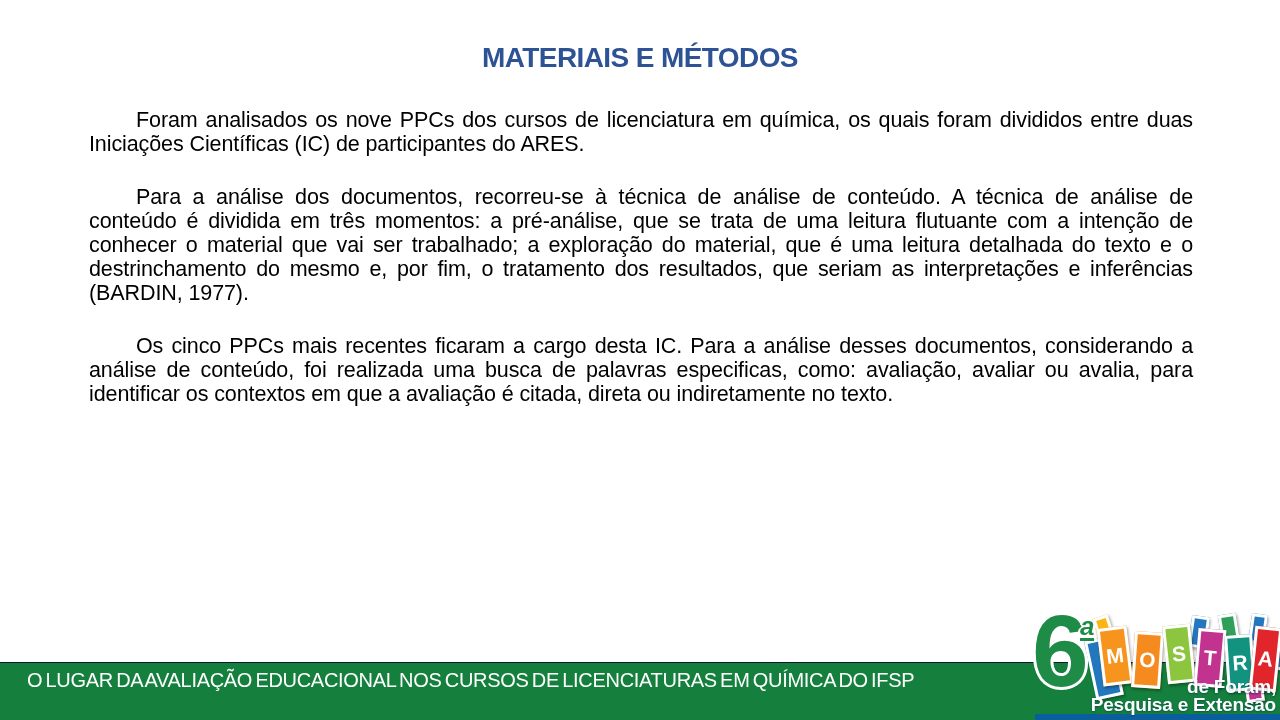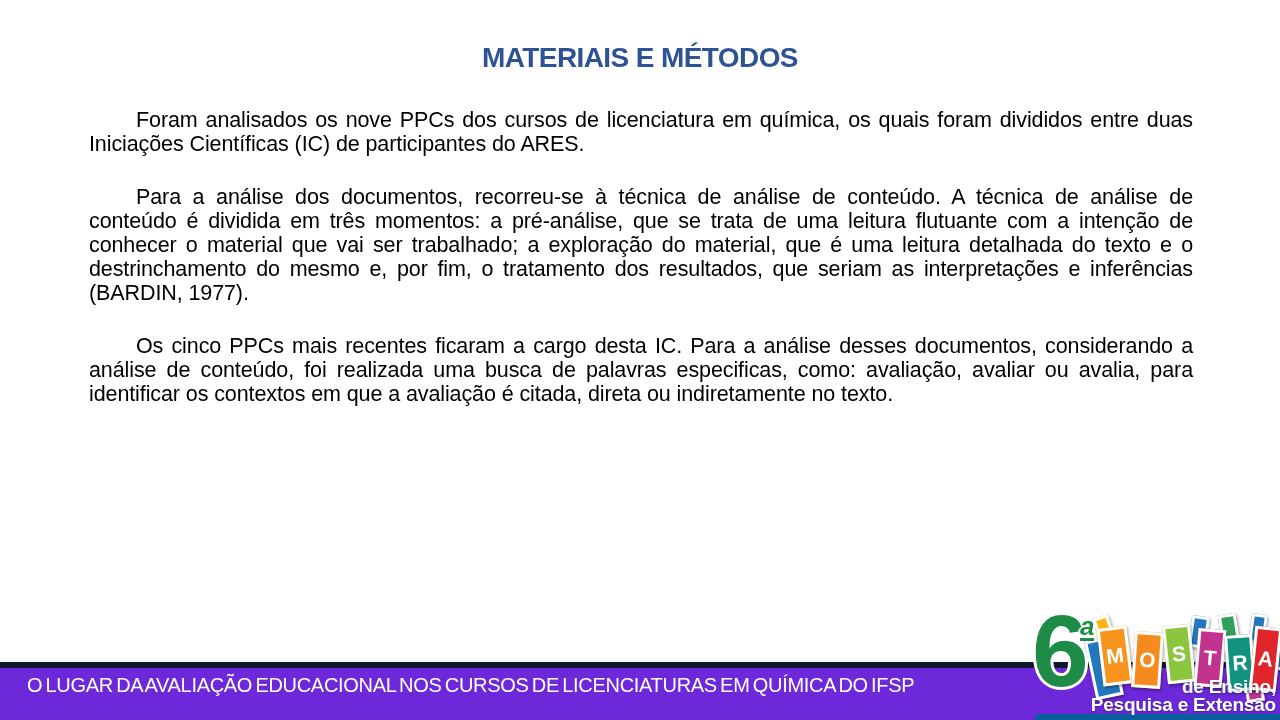--- a/index.html
+++ b/index.html
@@ -38,22 +38,22 @@
     text-indent: 47px;
     margin-bottom: 29px;
     letter-spacing: -0.1px;
   }
 
   
   .footer-bar {
     position: absolute;
     left: 0; bottom: 0;
     width: 1280px; height: 58px;
-    background: #6d28d9;
-    border-top: 6px solid #0f172a;
+    background: #15803d;
+    border-top: 1px solid #0f172a;
     z-index: 1;
   }
   .footer-title {
     position: absolute;
     left: 27px; top: 6px;
     font-size: 20px;
     color: #ffffff;
     letter-spacing: -0.3px;
     word-spacing: -2px;
     white-space: nowrap;
@@ -186,18 +186,18 @@
         <span>T</span>
       </div>
     <div class="pennant p4" style="background: rgb(18, 147, 128);">
         <span>R</span>
       </div>
     <div class="pennant p5" style="background: rgb(224, 38, 42);">
         <span>A</span>
       </div>
 
     <div class="tagline">
-      <div>de Ensino,</div>
+      <div>de Foram,</div>
       <div>Pesquisa e Extensão</div>
     </div>
   </div>
 
 </div>
 
 </body></html>

